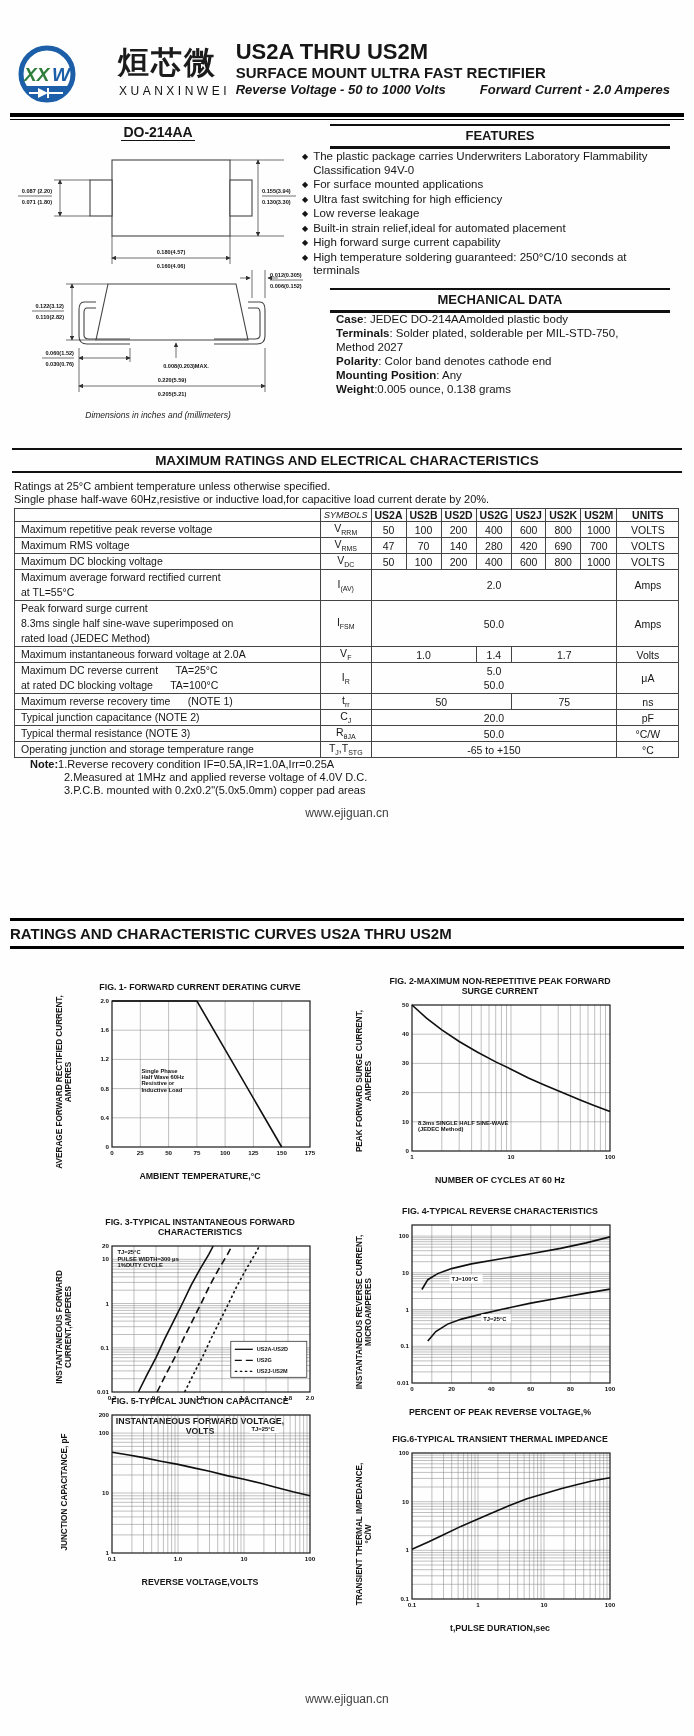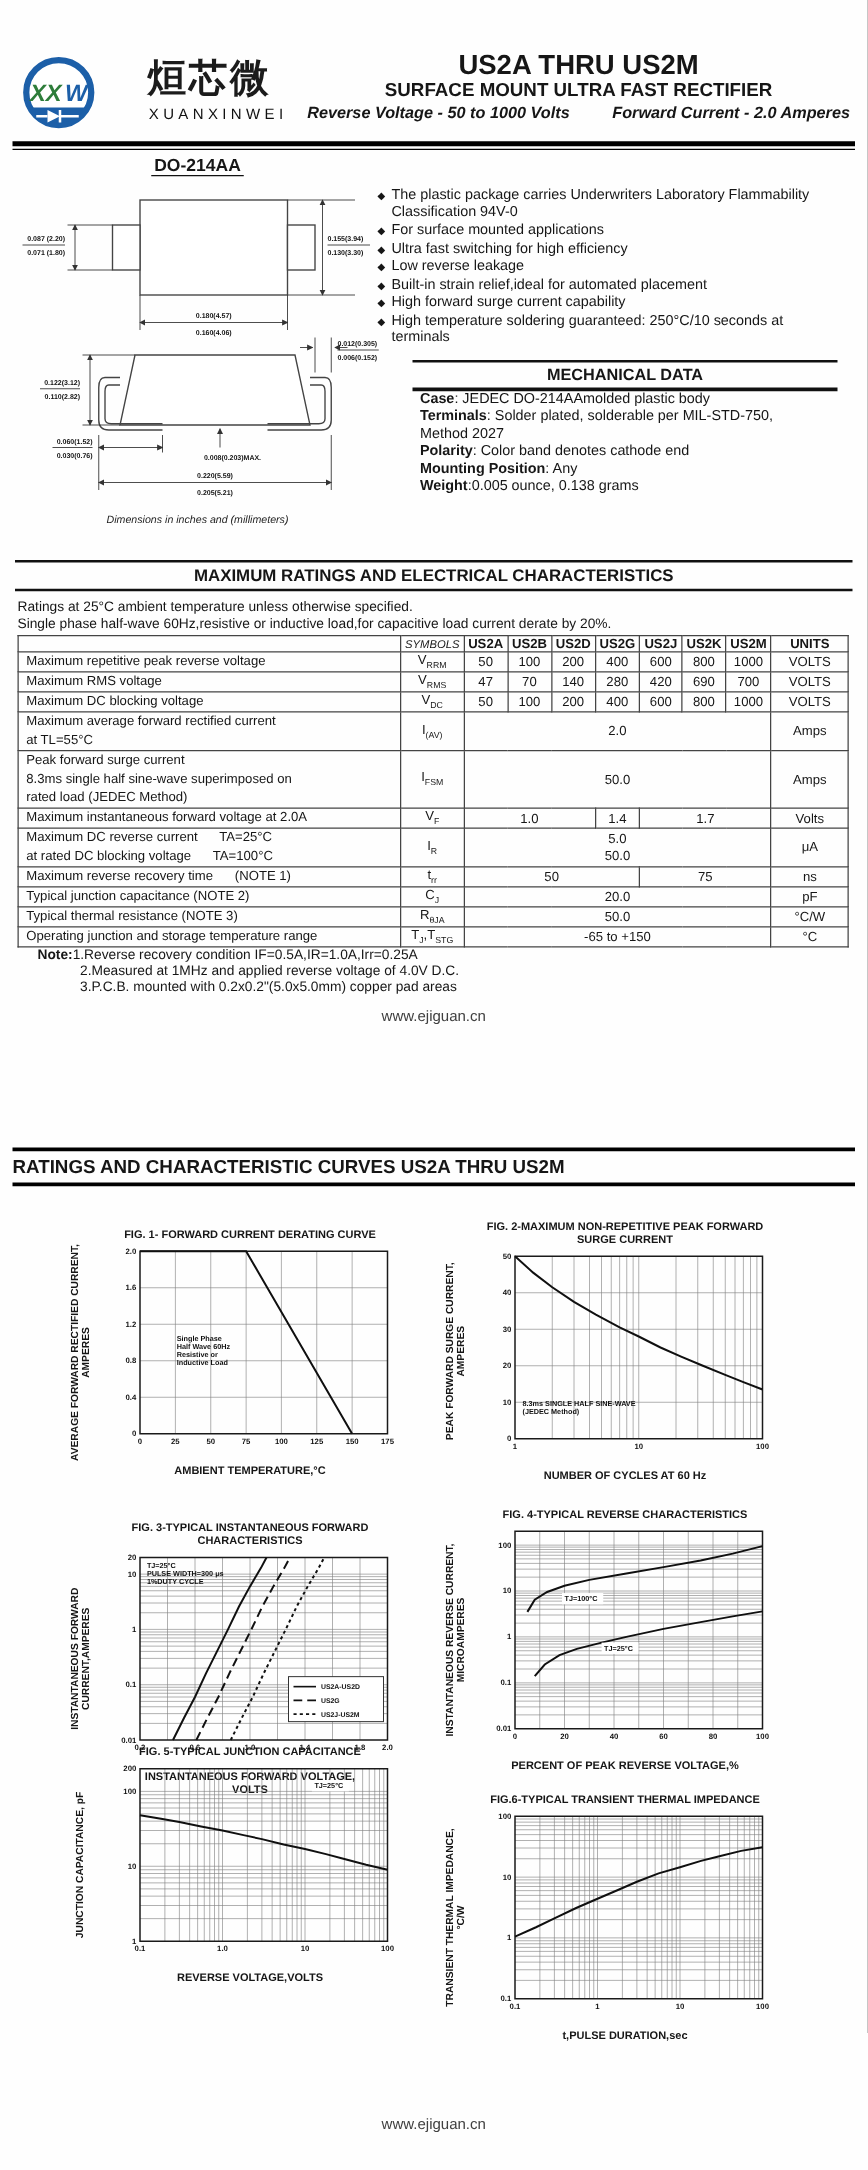--- a/index.html
+++ b/index.html
@@ -3,21 +3,21 @@
 <meta charset="utf-8">
 <style>
   html,body{margin:0;padding:0;background:#9a9a9a;}
   #page{position:relative;width:694px;height:1736px;background:#fefefe;margin:0 auto;
         font-family:"Liberation Sans",sans-serif;color:#161616;overflow:hidden;}
   
   .header{position:absolute;left:14px;top:40px;right:14px;height:74px;}
   .logo-svg{position:absolute;left:2px;top:2px;}
   .logo-cn{position:absolute;left:104px;top:2px;font-size:31px;font-weight:bold;letter-spacing:2px;color:#1b1b1b;}
   .logo-en{position:absolute;left:105px;top:44px;font-size:12px;letter-spacing:3.5px;color:#111;}
-  .titles{position:absolute;right:0;top:0;text-align:center;}
+  .titles{position:absolute;right:10px;top:0;text-align:left;}
   .part-range{font-size:22px;font-weight:bold;line-height:24px;}
   .subtitle{font-size:15px;font-weight:bold;line-height:18px;}
   .tagline{font-size:13px;font-weight:bold;font-style:italic;line-height:16px;white-space:pre;}
   .tagline .gap{display:inline-block;width:34px;}
   .hrule{position:absolute;left:10px;right:10px;top:113px;border-top:4px solid #000;height:2px;border-bottom:1px solid #000;}
   
   .pkg-title{position:absolute;left:8px;top:124px;width:300px;text-align:center;font-size:14px;font-weight:bold;}
   .pkg-title span{border-bottom:1.5px solid #111;padding:0 2px;}
   .pkg-svg{position:absolute;left:8px;top:146px;}
   .pkg-caption{position:absolute;left:8px;top:410px;width:300px;text-align:center;font-size:8.5px;font-style:italic;color:#222;}
@@ -151,20 +151,21 @@
     <text class="dim" x="262" y="131">0.012(0.305)</text>
     <text class="dim" x="262" y="142">0.006(0.152)</text>
     <text class="dim" x="66" y="209" text-anchor="end">0.060(1.52)</text>
     <text class="dim" x="66" y="220" text-anchor="end">0.030(0.76)</text>
     <text class="dim" x="178" y="222" text-anchor="middle">0.008(0.203)MAX.</text>
     <text class="dim" x="164" y="236" text-anchor="middle">0.220(5.59)</text>
     <text class="dim" x="164" y="250" text-anchor="middle">0.205(5.21)</text>
   </svg>
   <div class="pkg-caption">Dimensions in inches and (millimeters)</div>
 
+  <div class="boxtitle" style="top:124px">FEATURES</div>
   <div class="features-list">
       <div class="feat">
         <span class="b">◆</span>
         <span>The plastic package carries Underwriters Laboratory Flammability Classification 94V-0</span>
       </div>
       <div class="feat">
         <span class="b">◆</span>
         <span>For surface mounted applications</span>
       </div>
       <div class="feat">

